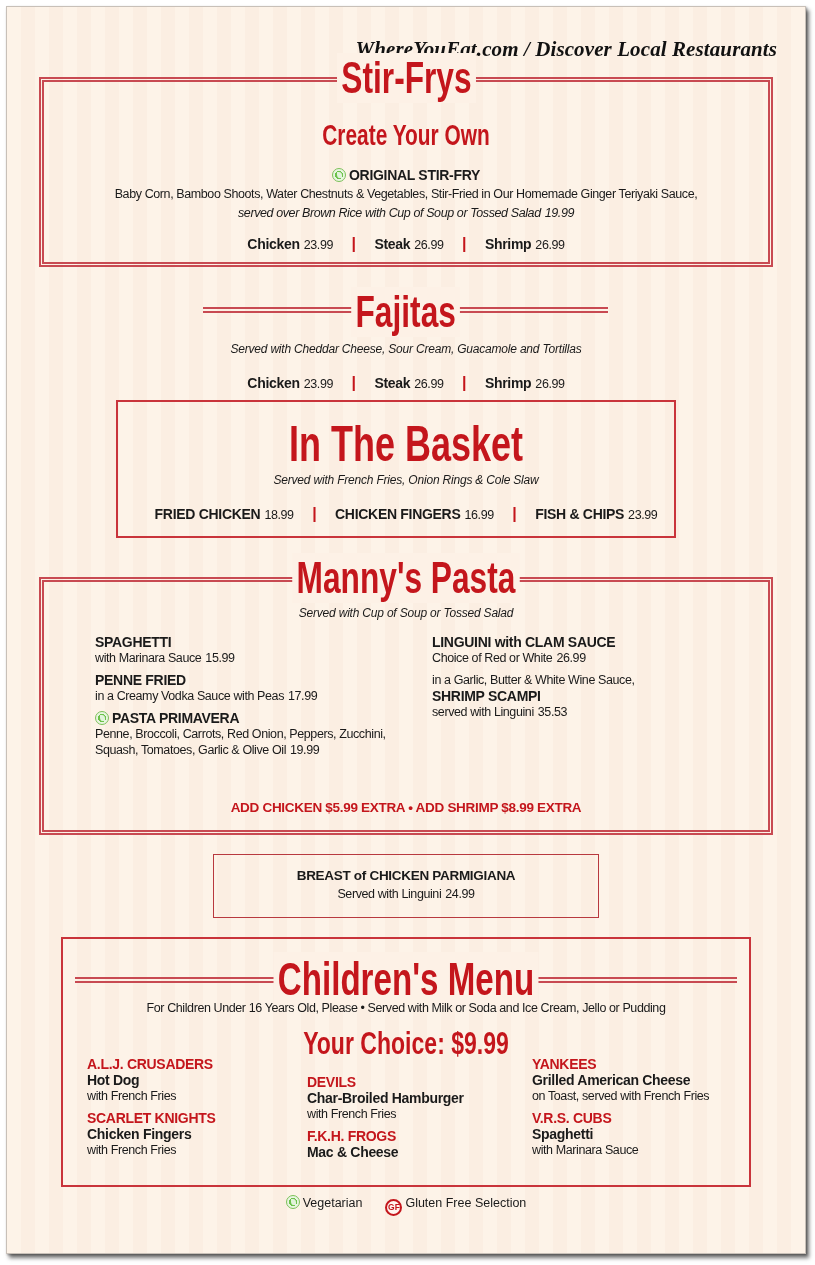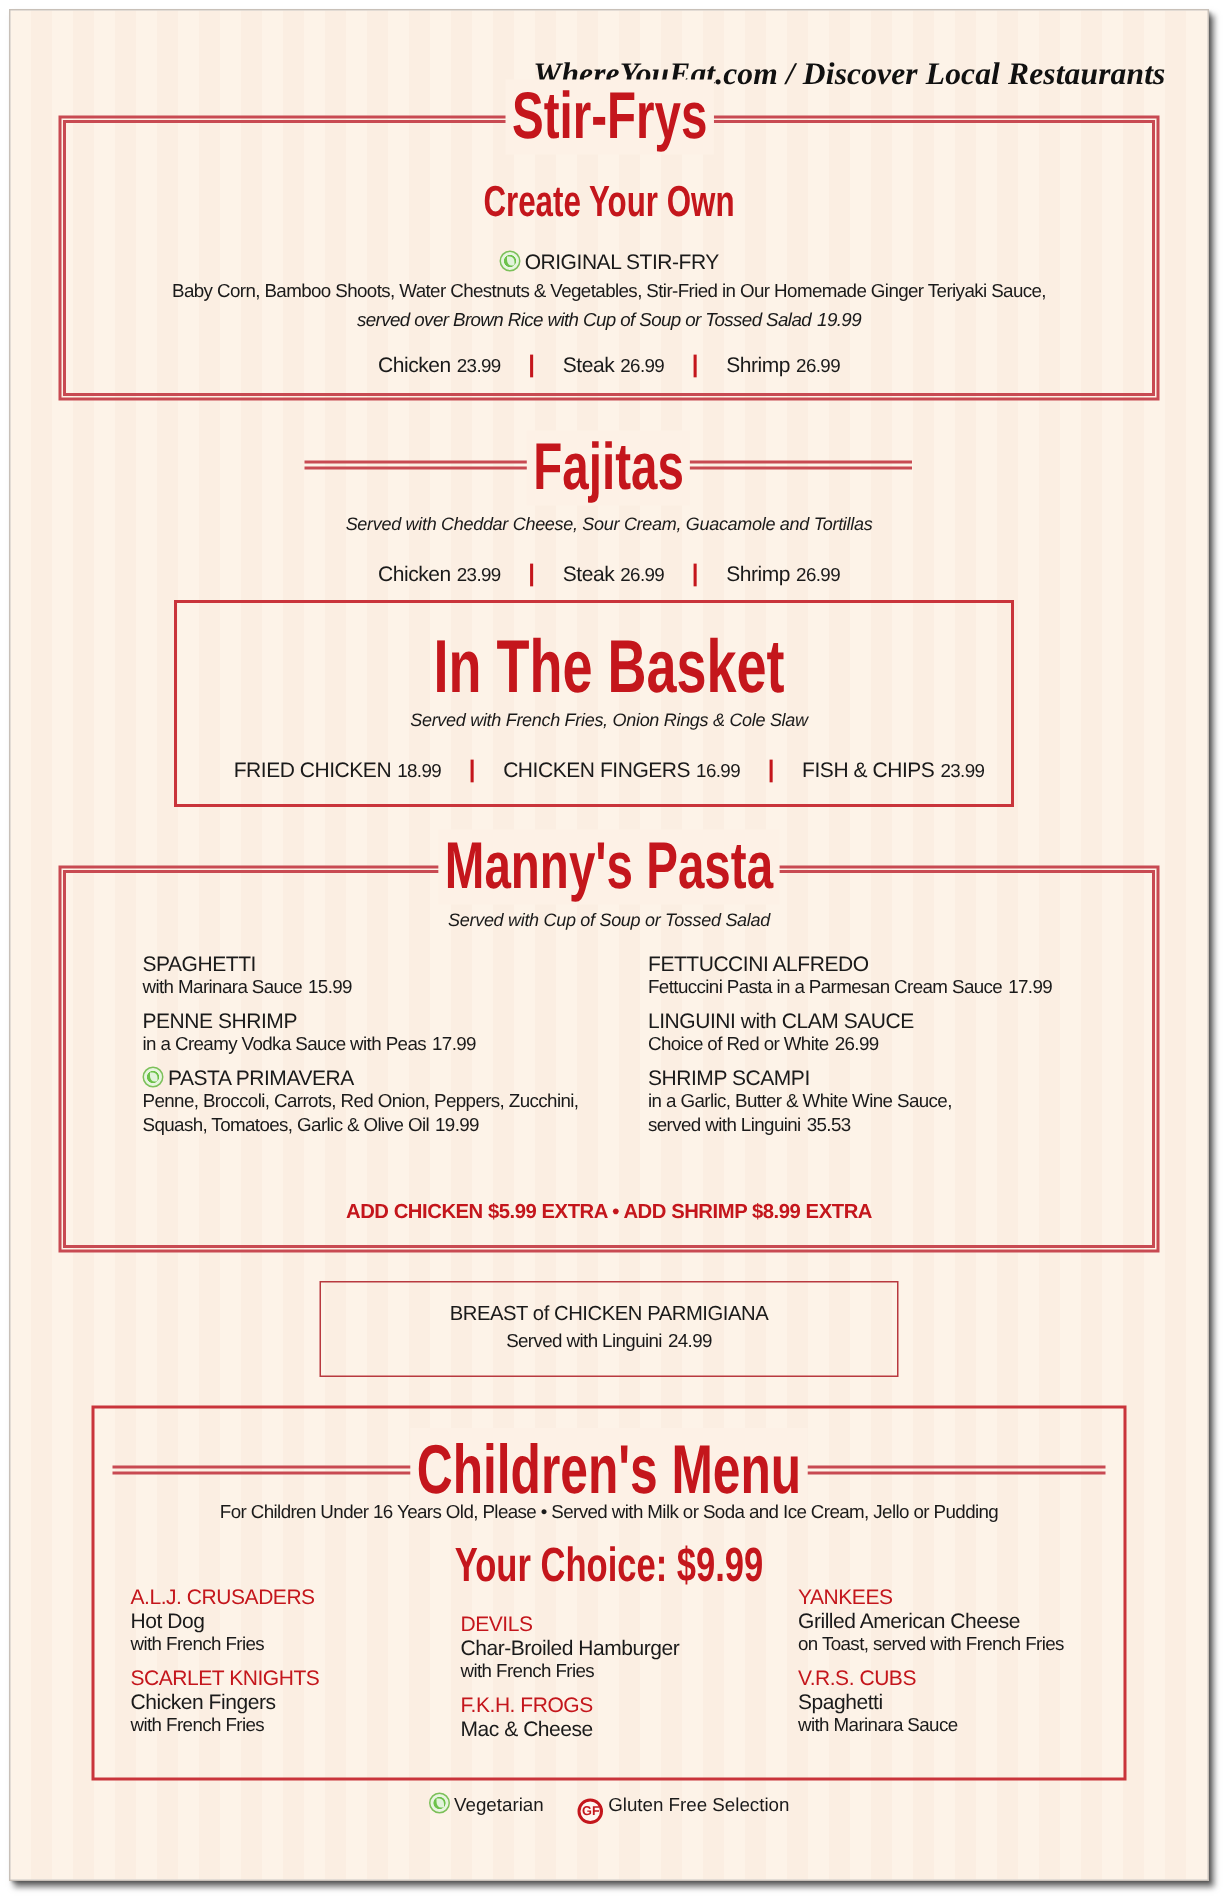--- a/index.html
+++ b/index.html
@@ -38,21 +38,21 @@
   }
 
   .title-on-rule {
     position: absolute; left: 0; right: 0; text-align: center;
   }
   .title-on-rule span { display: inline-block; padding: 0 6px; background: #fdf1e6; }
 
   .center { position: absolute; left: 0; right: 0; text-align: center; }
   .narrow { font-family: "Liberation Sans Narrow", "Liberation Sans", sans-serif; }
 
-  .item-name { font-weight: normal; font-size: 14px; letter-spacing: -0.3px; }
+  .item-name { font-weight: bold; font-size: 14px; letter-spacing: -0.3px; }
   .desc { font-size: 12.5px; letter-spacing: -0.4px; }
   .italic-sub { font-style: italic; font-size: 12px; letter-spacing: -0.2px; }
   .price { font-weight: normal; font-size: 12.5px; margin-left: 4px; letter-spacing: -0.4px; }
   .sep { color: #c4161c; font-weight: bold; margin: 0 14px; }
 
   .leaf-icon {
     display: inline-block; width: 14px; height: 14px; border-radius: 50%;
     background: radial-gradient(circle at 50% 50%, #6cc24a 0 45%, #e8f5e0 50% 100%);
     border: 1px solid #7cc05a; vertical-align: -2px; margin-right: 3px; position: relative;
   }
@@ -128,42 +128,38 @@
     <span class="heading" style="font-size:44px; display:inline-block;">Manny's Pasta</span>
   </div>
   <div class="center italic-sub" style="top:599px;">Served with Cup of Soup or Tossed Salad</div>
 
   <div class="col narrow" style="left:88px; width:300px; top:627px;">
     <div class="block">
       <div class="ln item-name">SPAGHETTI</div>
       <div class="ln desc"><span>with Marinara Sauce</span><span class="price">15.99</span></div>
     </div>
     <div class="block">
-      <div class="ln item-name">PENNE SHRIMP</div>
+      <div class="ln item-name">PENNE FRIED</div>
       <div class="ln desc"><span>in a Creamy Vodka Sauce with Peas</span><span class="price">17.99</span></div>
     </div>
     <div class="block">
       <div class="ln item-name"><span class="leaf-icon"></span><span>PASTA PRIMAVERA</span></div>
       <div class="ln desc">Penne, Broccoli, Carrots, Red Onion, Peppers, Zucchini,</div>
       <div class="ln desc"><span>Squash, Tomatoes, Garlic &amp; Olive Oil</span><span class="price">19.99</span></div>
     </div>
   </div>
 
   <div class="col narrow" style="left:425px; width:330px; top:627px;">
     <div class="block">
-      <div class="ln item-name">FETTUCCINI ALFREDO</div>
-      <div class="ln desc"><span>Fettuccini Pasta in a Parmesan Cream Sauce</span><span class="price">17.99</span></div>
-    </div>
-    <div class="block">
       <div class="ln item-name">LINGUINI with CLAM SAUCE</div>
       <div class="ln desc"><span>Choice of Red or White</span><span class="price">26.99</span></div>
     </div>
     <div class="block">
+      <div class="ln desc">in a Garlic, Butter &amp; White Wine Sauce,</div>
       <div class="ln item-name">SHRIMP SCAMPI</div>
-      <div class="ln desc">in a Garlic, Butter &amp; White Wine Sauce,</div>
       <div class="ln desc"><span>served with Linguini</span><span class="price">35.53</span></div>
     </div>
   </div>
 
   <div class="center red" style="top:793px; font-weight:bold; font-size:13.5px; letter-spacing:-0.3px;">ADD CHICKEN $5.99 EXTRA  •  ADD SHRIMP $8.99 EXTRA</div>
 
   <div class="thinbox" style="left:206px; top:847px; width:386px; height:64px;"></div>
   <div class="center item-name" style="top:861px; font-size:13.5px;">BREAST of CHICKEN PARMIGIANA</div>
   <div class="center desc" style="top:880px;">
     <span>Served with Linguini</span><span class="price">24.99</span>

